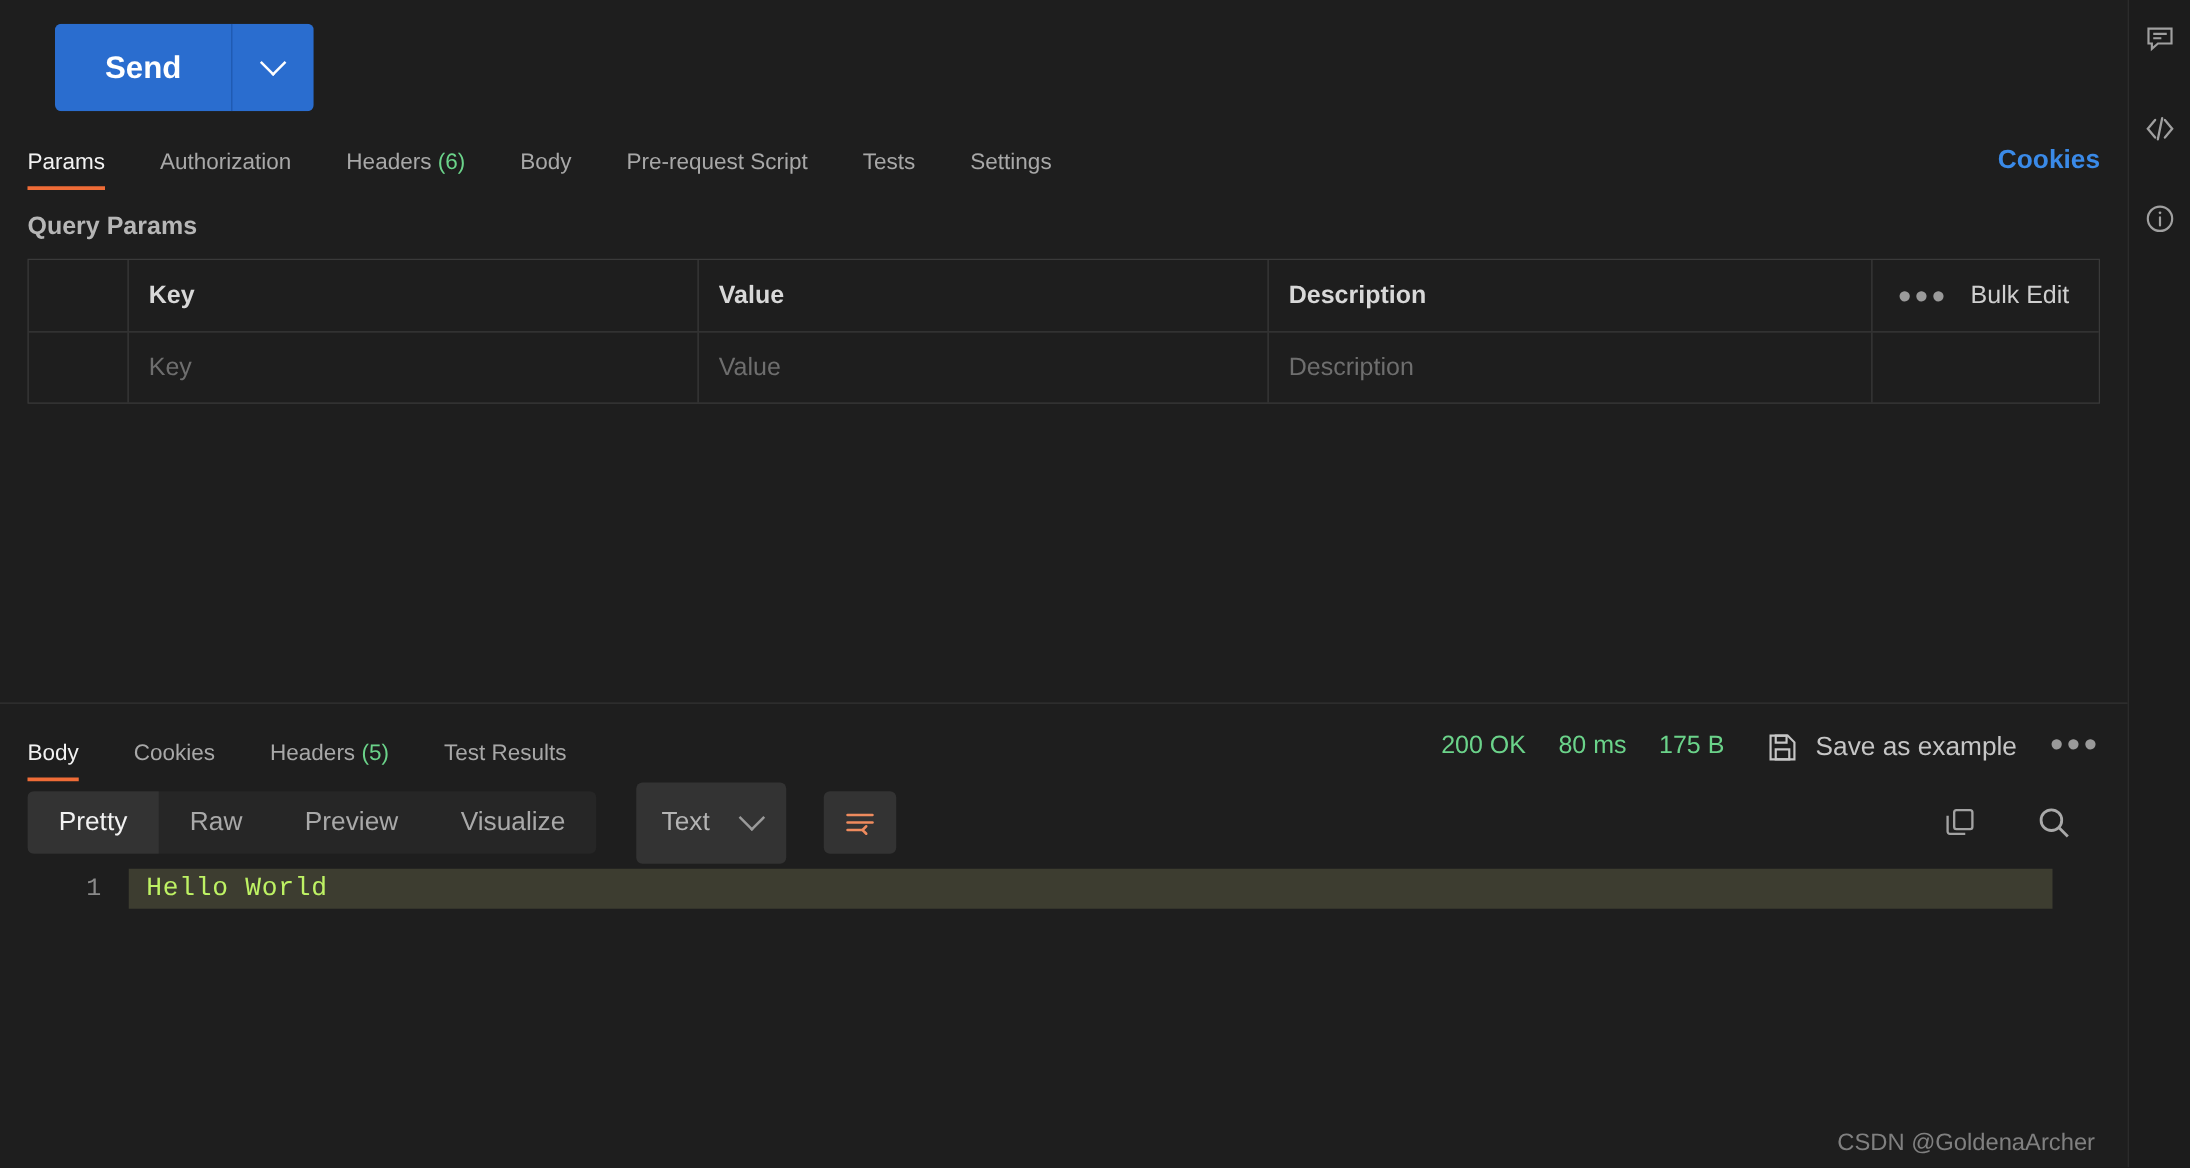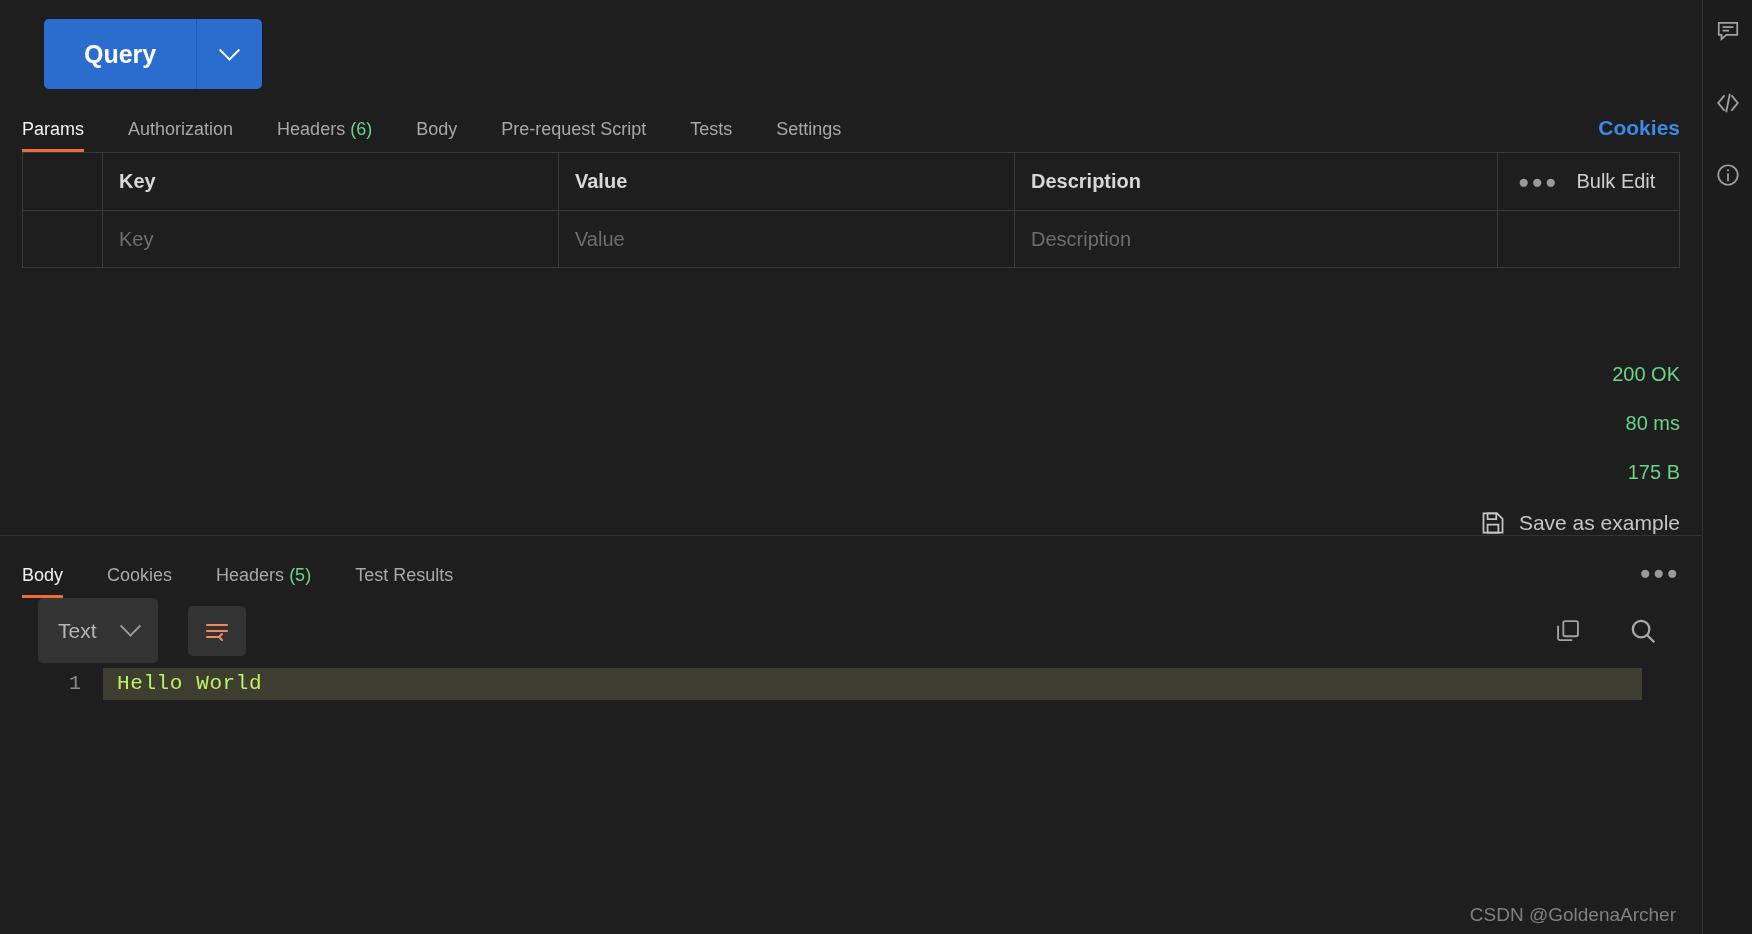--- a/index.html
+++ b/index.html
@@ -210,24 +210,23 @@
   .resp-tabs {
     display: flex;
     align-items: flex-end;
     padding: 0 22px;
     height: 62px;
     flex: none;
   }
   .resp-meta {
     margin-left: auto;
     display: flex;
-    align-items: flex-end;
+    align-items: flex-start;
     gap: 26px;
     padding-bottom: 14px;
-    flex-direction: column;
   }
   .meta-green { color: #6bd38a; font-size: 20px; }
   .save-ex {
     display: flex; align-items: center; gap: 13px;
     color: #c6c6c6; font-size: 21px; cursor: pointer;
     margin-left: 8px;
   }
   .icon-svg { display: block; }
 
   
@@ -339,38 +338,39 @@
   }
 </style>
 </head>
 <body>
 
 <div class="app">
   <div class="main-col">
 
     <div class="urlbar-row">
       <div class="send-wrap">
-        <button class="send-btn">Query</button>
+        <button class="send-btn">Send</button>
         <button class="send-caret">
           <span class="chev-w"></span>
         </button>
       </div>
     </div>
 
     <div class="req-tabs">
       <div class="tab active"><span>Params</span></div>
       <div class="tab"><span>Authorization</span></div>
       <div class="tab"><span>Headers</span> <span class="cnt">(6)</span></div>
       <div class="tab"><span>Body</span></div>
       <div class="tab"><span>Pre-request Script</span></div>
       <div class="tab"><span>Tests</span></div>
       <div class="tab"><span>Settings</span></div>
       <div class="cookies-link">Cookies</div>
     </div>
 
+    <div class="qp-title">Query Params</div>
 
     <div class="qp-table">
       <div class="qp-row">
         <div class="qp-cell c-check"></div>
         <div class="qp-cell c-key head">Key</div>
         <div class="qp-cell c-val head">Value</div>
         <div class="qp-cell c-desc head">Description</div>
         <div class="qp-cell c-bulk">
           <span class="dots">●●●</span>
           <span class="bulk-label">Bulk Edit</span>
@@ -405,20 +405,26 @@
             <path d="M7 3.2h8v5.2H7z"></path>
             <path d="M7 13.4h10v7.4H7z"></path>
           </svg>
           <span>Save as example</span>
         </span>
         <span class="dots">●●●</span>
       </div>
     </div>
 
     <div class="view-bar">
+      <div class="seg">
+        <div class="seg-item active">Pretty</div>
+        <div class="seg-item">Raw</div>
+        <div class="seg-item">Preview</div>
+        <div class="seg-item">Visualize</div>
+      </div>
 
       <div class="type-sel">
         <span>Text</span>
         <span class="chev"></span>
       </div>
 
       <div class="wrap-btn">
         <svg width="26" height="22" viewBox="0 0 26 22" fill="none" stroke="#ef8b5e" stroke-width="2" stroke-linecap="round">
           <path d="M3 5h20"></path>
           <path d="M3 11h20"></path>

